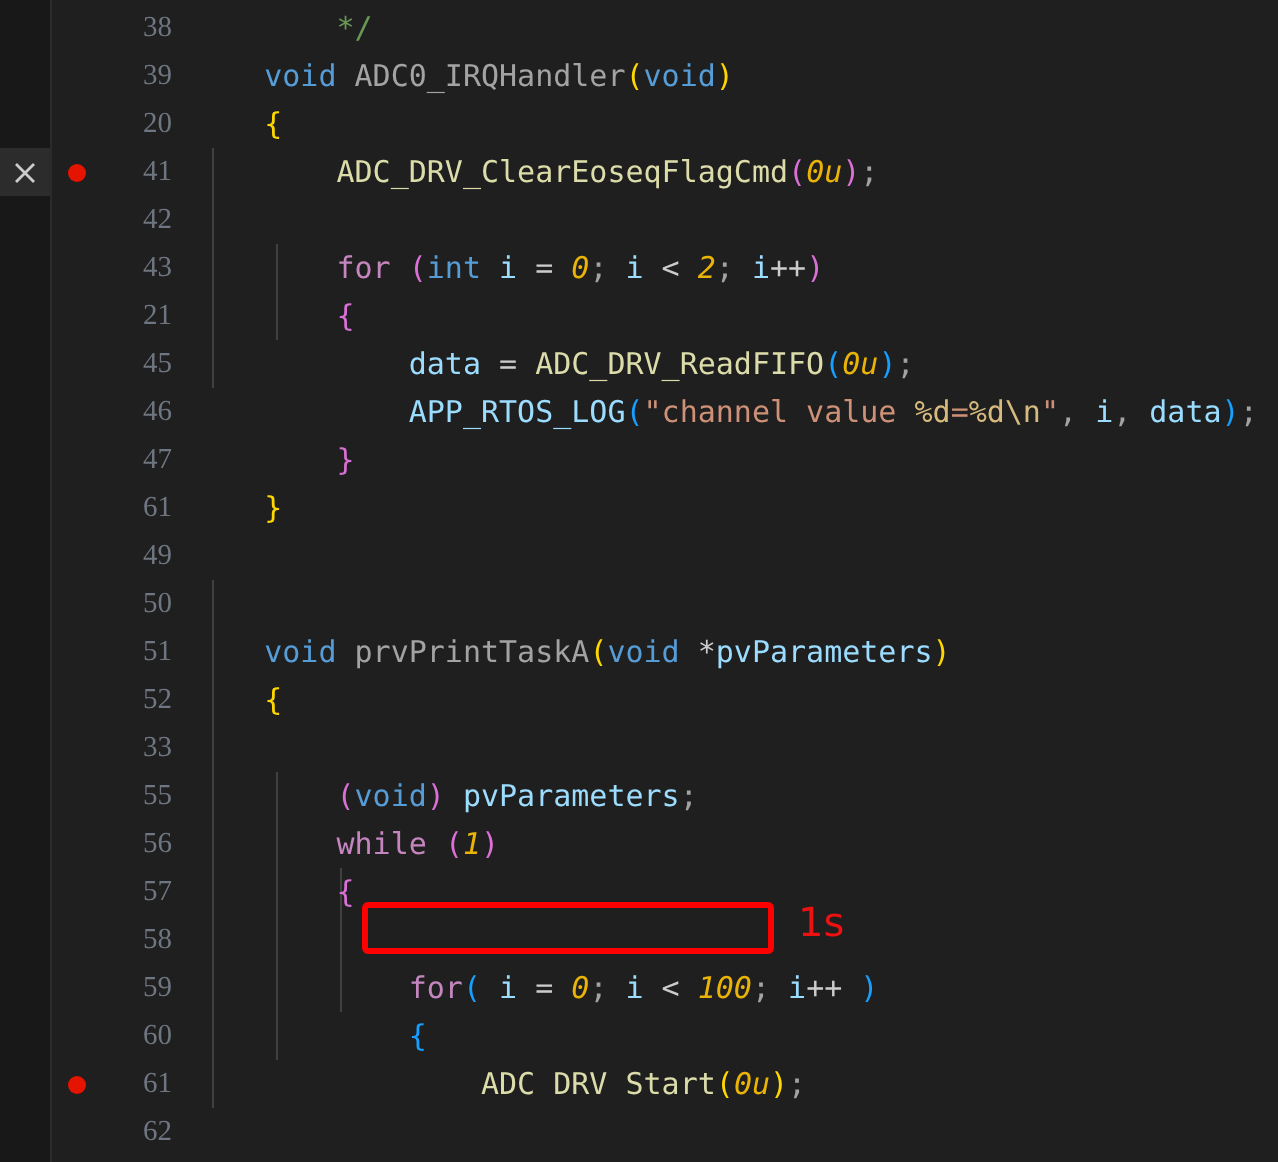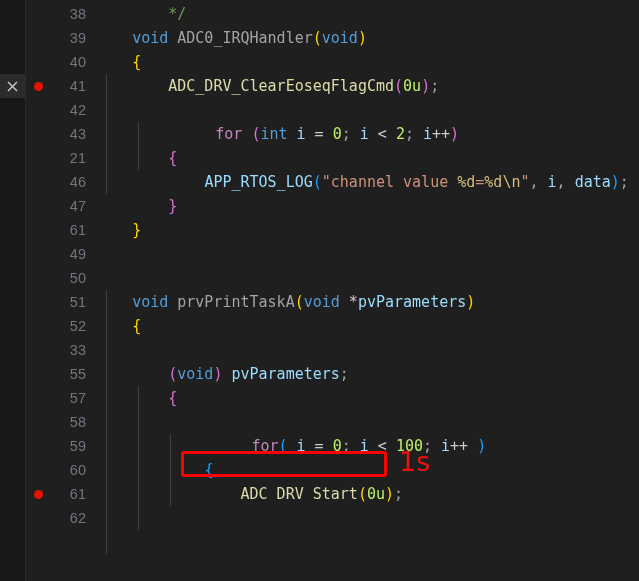--- a/index.html
+++ b/index.html
@@ -75,37 +75,37 @@
     border-radius: 50%;
     background: #e51400;
   }
   .lnum {
     position: absolute;
     left: 0;
     width: 60px;
     text-align: right;
     color: #6e7681;
     font-size: 14.5px;
-    font-family: Liberation Sans, sans-serif;
+    font-family: Liberation Serif, serif;
   }
   .code {
     position: absolute;
     left: 70px;
     top: 0;
     color: #cccccc;
     font-family: "DejaVu Sans Mono", monospace;
     font-size: 15px;
   }
 
   
   .kw   { color: #569cd6; }   
-  .ctl  { color: #c586c0; margin-left: 47px; }   
+  .ctl  { color: #c586c0; }   
   .fn   { color: #dcdcaa; }   
   .id   { color: #9cdcfe; }   
-  .num  { color: #bef264; }   
+  .num  { color: #eab308; font-style: italic; }   
   .str  { color: #ce9178; }   
   .esc  { color: #d7ba7d; }   
   .cmt  { color: #6a9955; }   
   .p1   { color: #ffd700; }   
   .p2   { color: #da70d6; }   
   .p3   { color: #179fff; }   
   .pl   { color: #a3a3a3; }   
   .op   { color: #cccccc; }
 
   
@@ -121,21 +121,21 @@
     position: absolute;
     border: 3px solid #ff0000;
     border-radius: 3px;
     box-sizing: border-box;
     pointer-events: none;
   }
   .hl-label {
     position: absolute;
     color: #ee1111;
     font-family: "DejaVu Sans", sans-serif;
-    font-size: 27px;
+    font-size: 20px;
     line-height: 23px;
   }
 </style>
 </head>
 <body>
 
 <div class="app">
 
   <div class="left-strip">
     <div class="close-btn">
@@ -149,34 +149,36 @@
 
     <div class="guide" style="left:80px; top:74px; height:120px;"></div>
     <div class="guide" style="left:80px; top:290px; height:264px;"></div>
     <div class="guide" style="left:112px; top:122px; height:48px;"></div>
     <div class="guide" style="left:112px; top:386px; height:144px;"></div>
     <div class="guide" style="left:144px; top:434px; height:72px;"></div>
 
     <div class="code-lines" id="code-lines">
         <div class="row"><span class="lnum">38</span><span class="code"><span class="pl">        </span><span class="cmt">*/</span></span></div>
         <div class="row"><span class="lnum">39</span><span class="code"><span class="pl">    </span><span class="kw">void</span><span class="pl"> </span><span class="pl">ADC0_IRQHandler</span><span class="p1">(</span><span class="kw">void</span><span class="p1">)</span></span></div>
-        <div class="row"><span class="lnum">40</span><span class="code"><span class="pl">    </span><span class="p1">{</span></span></div>
+        <div class="row"><span class="lnum">20</span><span class="code"><span class="pl">    </span><span class="p1">{</span></span></div>
         <div class="row"><div class="bp" style="background: rgb(229, 20, 0);"></div><span class="lnum">41</span><span class="code"><span class="pl">        </span><span class="fn">ADC_DRV_ClearEoseqFlagCmd</span><span class="p2">(</span><span class="num">0u</span><span class="p2">)</span><span class="pl">;</span></span></div>
         <div class="row"><span class="lnum">42</span><span class="code"></span></div>
         <div class="row"><span class="lnum">43</span><span class="code"><span class="pl">        </span><span class="ctl">for</span><span class="pl"> </span><span class="p2">(</span><span class="kw">int</span><span class="pl"> </span><span class="id">i</span><span class="op"> = </span><span class="num">0</span><span class="pl">; </span><span class="id">i</span><span class="op"> &lt; </span><span class="num">2</span><span class="pl">; </span><span class="id">i</span><span class="op">++</span><span class="p2">)</span></span></div>
         <div class="row"><span class="lnum">21</span><span class="code"><span class="pl">        </span><span class="p2">{</span></span></div>
+        <div class="row"><span class="lnum">45</span><span class="code"><span class="pl">            </span><span class="id">data</span><span class="op"> = </span><span class="fn">ADC_DRV_ReadFIFO</span><span class="p3">(</span><span class="num">0u</span><span class="p3">)</span><span class="pl">;</span></span></div>
         <div class="row"><span class="lnum">46</span><span class="code"><span class="pl">            </span><span class="id">APP_RTOS_LOG</span><span class="p3">(</span><span class="str">"channel value </span><span class="esc">%d</span><span class="str">=</span><span class="esc">%d</span><span class="esc">\n</span><span class="str">"</span><span class="pl">, </span><span class="id">i</span><span class="pl">, </span><span class="id">data</span><span class="p3">)</span><span class="pl">;</span></span></div>
         <div class="row"><span class="lnum">47</span><span class="code"><span class="pl">        </span><span class="p2">}</span></span></div>
         <div class="row"><span class="lnum">61</span><span class="code"><span class="pl">    </span><span class="p1">}</span></span></div>
         <div class="row"><span class="lnum">49</span><span class="code"></span></div>
         <div class="row"><span class="lnum">50</span><span class="code"></span></div>
         <div class="row"><span class="lnum">51</span><span class="code"><span class="pl">    </span><span class="kw">void</span><span class="pl"> </span><span class="pl">prvPrintTaskA</span><span class="p1">(</span><span class="kw">void</span><span class="op"> *</span><span class="id">pvParameters</span><span class="p1">)</span></span></div>
         <div class="row"><span class="lnum">52</span><span class="code"><span class="pl">    </span><span class="p1">{</span></span></div>
         <div class="row"><span class="lnum">33</span><span class="code"></span></div>
         <div class="row"><span class="lnum">55</span><span class="code"><span class="pl">        </span><span class="p2">(</span><span class="kw">void</span><span class="p2">)</span><span class="pl"> </span><span class="id">pvParameters</span><span class="pl">;</span></span></div>
+        <div class="row"><span class="lnum">56</span><span class="code"><span class="pl">        </span><span class="ctl">while</span><span class="pl"> </span><span class="p2">(</span><span class="num">1</span><span class="p2">)</span></span></div>
         <div class="row"><span class="lnum">57</span><span class="code"><span class="pl">        </span><span class="p2">{</span></span></div>
         <div class="row"><span class="lnum">58</span><span class="code"></span></div>
         <div class="row"><span class="lnum">59</span><span class="code"><span class="pl">            </span><span class="ctl">for</span><span class="p3">(</span><span class="pl"> </span><span class="id">i</span><span class="op"> = </span><span class="num">0</span><span class="pl">; </span><span class="id">i</span><span class="op"> &lt; </span><span class="num">100</span><span class="pl">; </span><span class="id">i</span><span class="op">++ </span><span class="p3">)</span></span></div>
         <div class="row"><span class="lnum">60</span><span class="code"><span class="pl">            </span><span class="p3">{</span></span></div>
         <div class="row"><div class="bp" style="background: rgb(229, 20, 0);"></div><span class="lnum">61</span><span class="code"><span class="pl">                </span><span class="fn">ADC DRV Start</span><span class="p1">(</span><span class="num">0u</span><span class="p1">)</span><span class="pl">;</span></span></div>
         <div class="row"><span class="lnum">62</span><span class="code"></span></div>
       </div>
 
     <div class="hl-box" style="left:155px; top:451px; width:206px; height:26px;"></div>
     <div class="hl-label" style="left:373px; top:450px;">1s</div>

